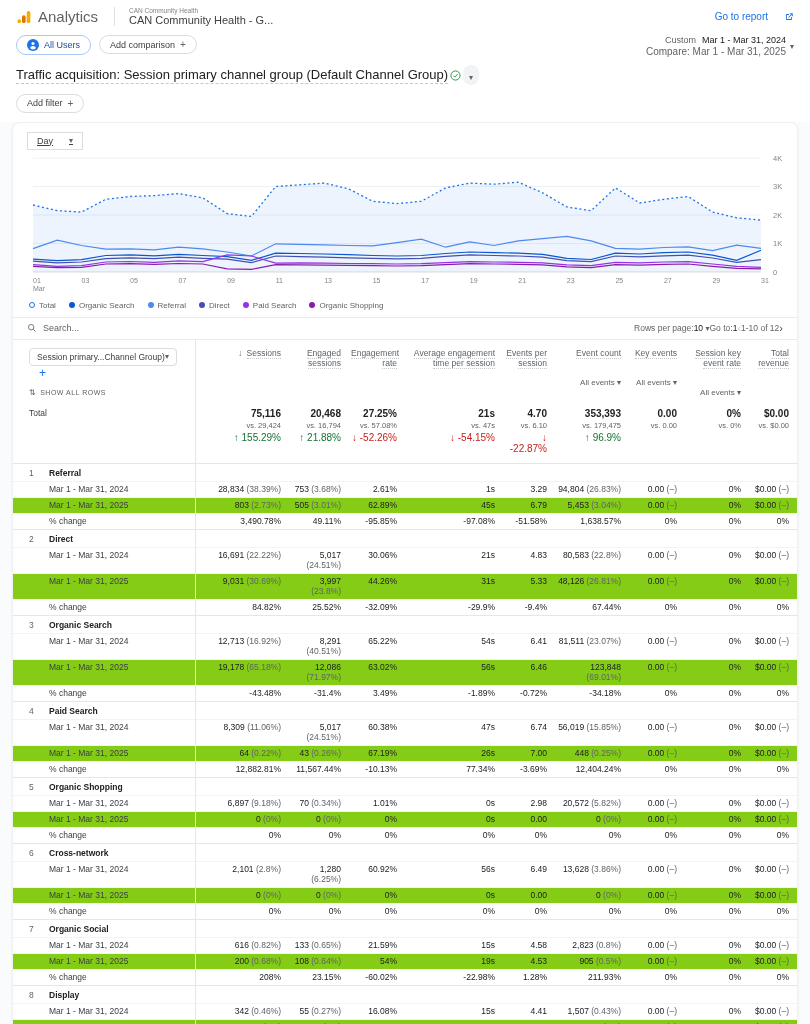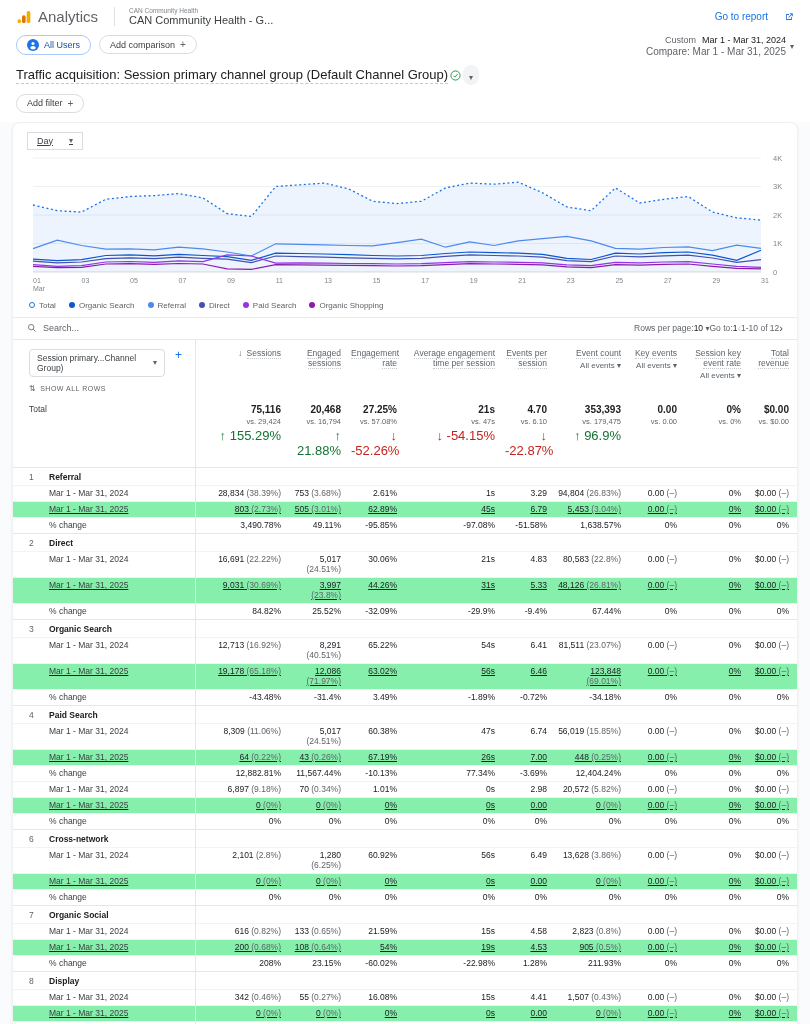--- a/index.html
+++ b/index.html
@@ -49,39 +49,39 @@
   .chev { font-size:11px; line-height:1; cursor:pointer; }
   .chev.left { color:#c4c7c5; }
   .chev.right { color:#444746; }
   
   table { border-collapse:collapse; table-layout:fixed; width:100%; }
   th, td { font-weight:normal; vertical-align:top; }
   td, th { padding:2.5px 10px 2.5px 0; text-align:right; font-size:8.5px; }
   th:first-child, td:first-child { text-align:left; border-right:1px solid #e4e6e8; padding:2.5px 8px 2.5px 16px; }
   tr.head-row th { color:#5f6368; padding-top:8px; padding-bottom:4px; }
   .th-label .lbl { border-bottom:1px dotted #c6c9cc; }
-  .th-sub { font-size:8px; color:#5f6368; margin-top:3px; cursor:pointer; }
+  .th-sub { font-size:8px; color:#5f6368; margin-top:20px; cursor:pointer; }
   .sort-arrow { color:#5f6368; margin-right:2px; }
-  .dim-box { display:inline-flex; align-items:center; justify-content:space-between; border:1px solid #dadce0; border-radius:4px; padding:3px 7px; font-size:8.5px; color:#3c4043; width:136px; cursor:pointer; }
+  .dim-box { display:inline-flex; align-items:center; justify-content:space-between; border:1px solid #dadce0; border-radius:4px; padding:3px 7px; font-size:8.5px; color:#3c4043; width:148px; cursor:pointer; }
   .dim-plus { color:#1a73e8; font-size:12px; margin-left:10px; vertical-align:2px; cursor:pointer; }
   .show-all { font-size:7px; letter-spacing:.5px; color:#5f6368; margin-top:7px; cursor:pointer; }
   .show-all .ico { font-size:8px; margin-right:4px; }
   tr.totals-row td { padding-top:7px; padding-bottom:9px; }
   .tot-v { font-size:10px; font-weight:bold; color:#202124; }
   .tot-vs { font-size:7.5px; color:#5f6368; margin-top:2px; }
-  .tot-chg { font-size:13px; margin-top:2px; }
+  .tot-chg { font-size:10px; margin-top:2px; }
   .tot-chg.up { color:#137333; }
   .tot-chg.down { color:#c5221f; }
   .tot-label { font-size:8.5px; color:#3c4043; }
   tr.group-head td { border-top:1px solid #e4e6e8; padding-top:4px; padding-bottom:3px; }
   .gnum { color:#5f6368; display:inline-block; width:20px; }
   .gname { color:#202124; font-weight:bold; }
   tr.data-row td { border-top:1px solid #f1f3f4; }
   tr.data-row td:first-child { padding-left:36px; color:#3c4043; }
-  tr.row-2025 { background:#86efac;text-decoration:underline; }
+  tr.row-2025 { background:#84cc16; }
   .v { color:#202124; }
   .p { color:#5f6368; }
 </style>
 </head>
 <body>
 
 <div class="topbar">
   <div class="brand">
     <svg width="16" height="16" viewBox="0 0 24 24">
       <rect x="16" y="3" width="5.5" height="18" rx="2.75" fill="#F9AB00"></rect>
@@ -515,20 +515,32 @@
             <td><span class="v">12,882.81%</span></td>
             <td><span class="v">11,567.44%</span></td>
             <td><span class="v">-10.13%</span></td>
             <td><span class="v">77.34%</span></td>
             <td><span class="v">-3.69%</span></td>
             <td><span class="v">12,404.24%</span></td>
             <td><span class="v">0%</span></td>
             <td><span class="v">0%</span></td>
             <td><span class="v">0%</span></td>
           </tr>
+          <tr class="group-head">
+            <td class="name-cell"><span class="gnum">5</span><span class="gname">Organic Shopping</span></td>
+            <td></td>
+            <td></td>
+            <td></td>
+            <td></td>
+            <td></td>
+            <td></td>
+            <td></td>
+            <td></td>
+            <td></td>
+          </tr>
           <tr class="data-row">
             <td>Mar 1 - Mar 31, 2024</td>
             <td><span class="v">6,897</span><span class="p"> (9.18%)</span></td>
             <td><span class="v">70</span><span class="p"> (0.34%)</span></td>
             <td><span class="v">1.01%</span></td>
             <td><span class="v">0s</span></td>
             <td><span class="v">2.98</span></td>
             <td><span class="v">20,572</span><span class="p"> (5.82%)</span></td>
             <td><span class="v">0.00</span><span class="p"> (–)</span></td>
             <td><span class="v">0%</span></td>

